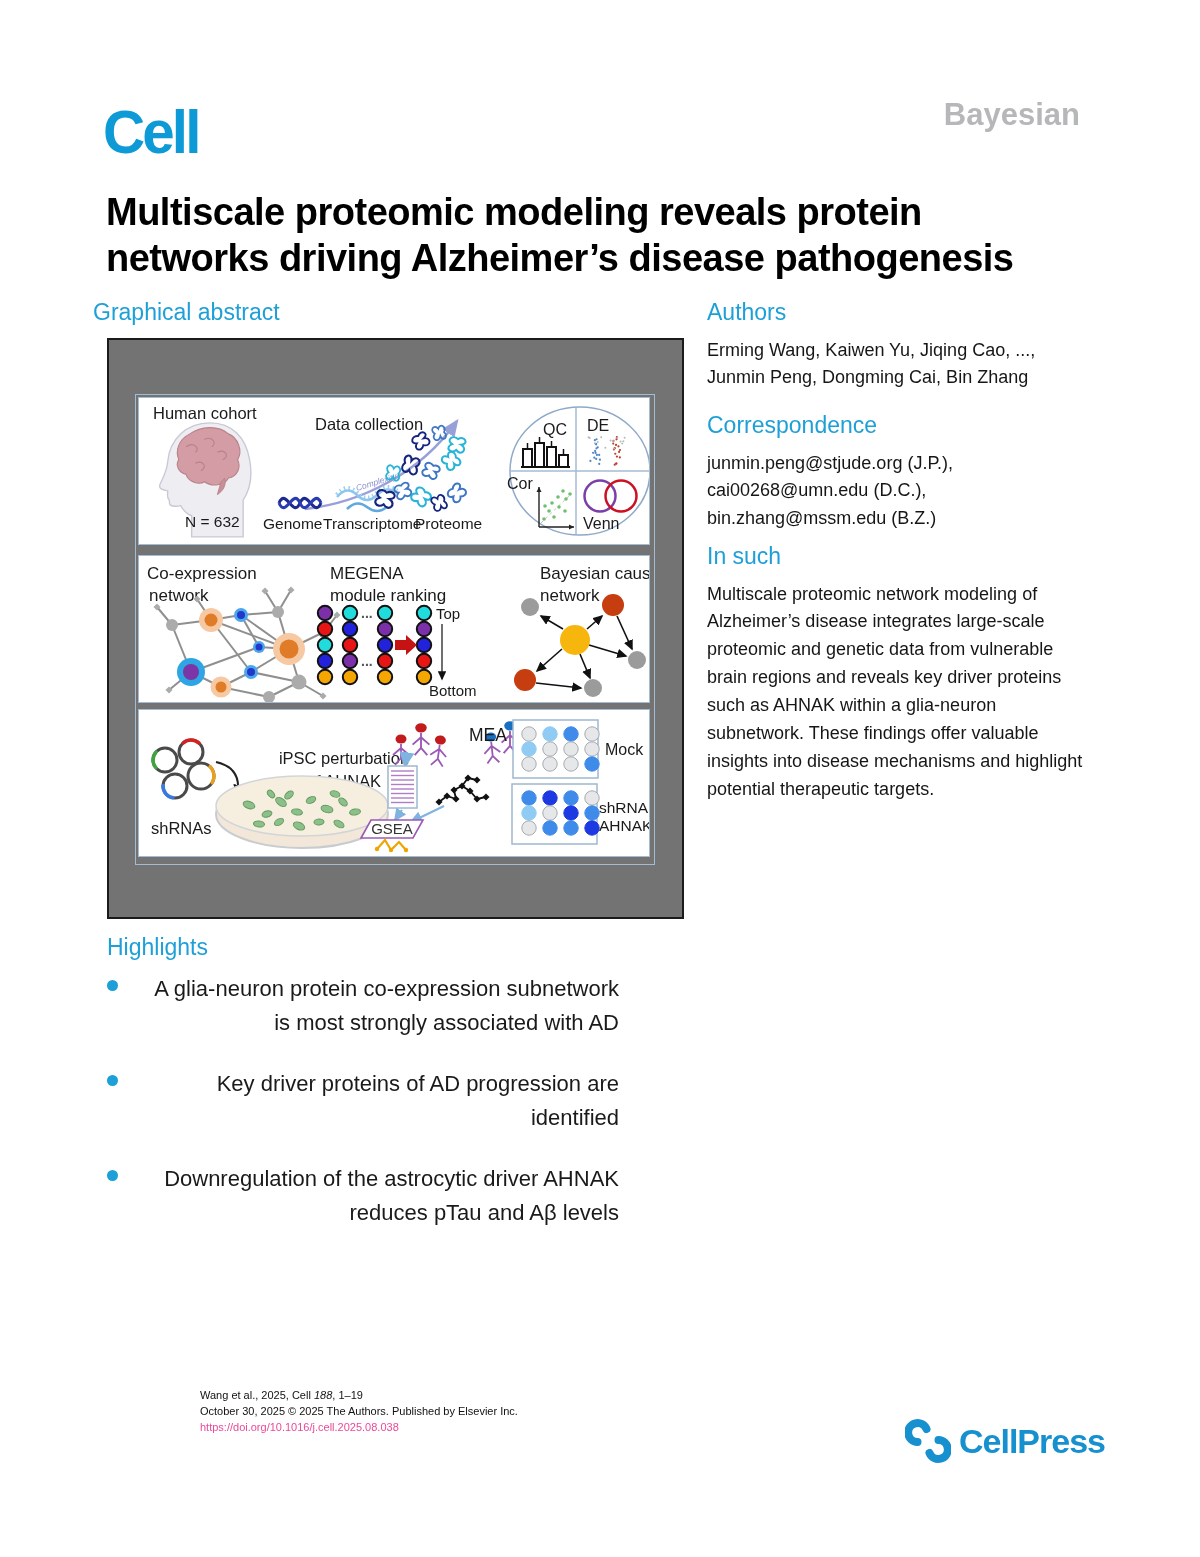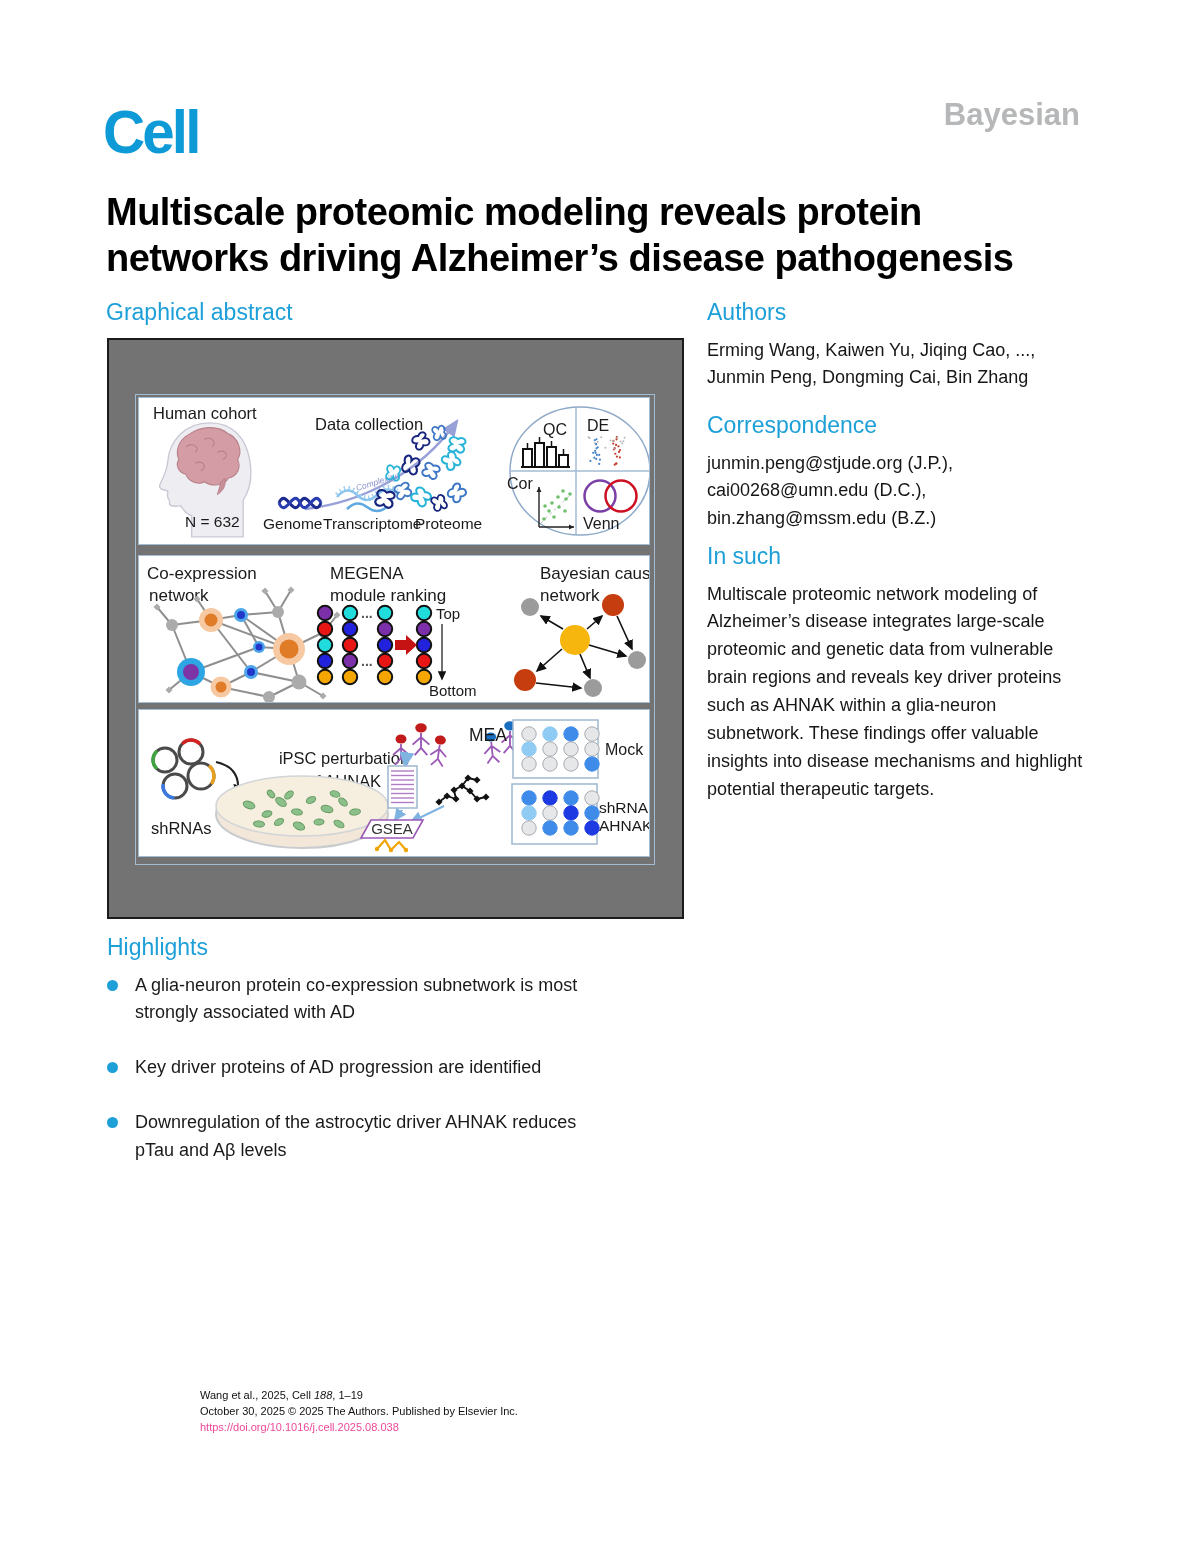--- a/index.html
+++ b/index.html
@@ -10,35 +10,35 @@
   .journal-logo{left:103px;top:96px;font-size:62px;font-weight:700;color:#0D9AD6;
                 letter-spacing:-3px;transform:scaleX(.94);transform-origin:left top;}
   .article-label{right:120px;top:97px;font-size:31px;font-weight:700;color:#b5b7b9;}
   
   .paper-title{left:106px;top:190px;width:1010px;font-size:38px;font-weight:700;
                line-height:1.2;color:#000000;letter-spacing:-.5px;}
   
   .sec-head{font-size:23px;font-weight:400;color:#1D9FD8;margin:0 0 10px 0;line-height:1.2;}
   .body-text{font-size:18px;line-height:1.55;color:#161616;}
   
-  .ga-head{left:106px;top:299px;}
+  .ga-head{left:93px;top:299px;}
   .ga-box{left:107px;top:338px;width:573px;height:577px;border:2px solid #1b1b1b;background:#737373;}
   .ga-frame{position:absolute;left:26px;top:54px;width:518px;height:469px;border:1.5px solid #A3BBD3;}
   .ga-panel{position:absolute;left:2px;width:510px;height:146px;border:1.5px solid #A3BBD3;background:#fff;}
   .ga-p1{top:2px;} .ga-p2{top:160px;} .ga-p3{top:314px;}
   .ga-panel svg{display:block;width:100%;height:100%;font-family:inherit;}
   
   .col-right{left:707px;width:388px;}
   .authors-block{top:299px;}
   .corr-block{top:412px;}
   .brief-block{top:543px;}
   
   .highlights-block{left:107px;top:934px;width:575px;}
   #highlights-list{list-style:none;margin:6px 0 0 0;padding:0;width:512px;}
-  #highlights-list li{display:flex;gap:17px;margin-bottom:27px;font-size:18px;line-height:1.55;}
+  #highlights-list li{display:flex;gap:17px;margin-bottom:27px;font-size:22px;line-height:1.55;text-align:right;}
   .hl-bullet{flex:0 0 auto;width:11px;height:11px;border-radius:50%;background:#1D9FD8;margin-top:8px;}
   
   .footer-block{left:200px;top:1388px;font-size:11px;line-height:1.45;color:#111;}
   .doi-link{color:#ec4899;text-decoration:none;}
   .vol-italic{font-style:italic;}
   .cellpress{left:905px;top:1418px;display:flex;align-items:center;gap:8px;}
   .cellpress-text{font-size:34px;font-weight:700;color:#1790CF;letter-spacing:-1px;}
 </style>
 </head>
 <body>
@@ -522,14 +522,21 @@
         </li>
       </ul>
   </div>
 
   <div class="abs footer-block">
     <div><span>Wang et al., 2025, Cell </span><span class="vol-italic">188</span><span>, 1–19</span></div>
     <div>October 30, 2025 © 2025 The Authors. Published by Elsevier Inc.</div>
     <div><a href="#" class="doi-link">https://doi.org/10.1016/j.cell.2025.08.038</a></div>
   </div>
 
+  <div class="abs cellpress">
+    <svg width="46" height="46" viewBox="0 0 46 46">
+      <path d="M21.5,11 a9.5,9.5 0 1 0 -9,13" fill="none" stroke="#1790CF" stroke-width="8" stroke-linecap="round"></path>
+      <path d="M24.5,35 a9.5,9.5 0 1 0 9,-13" fill="none" stroke="#1790CF" stroke-width="8" stroke-linecap="round"></path>
+    </svg>
+    <span class="cellpress-text">CellPress</span>
+  </div>
 
 </div>
 
 </body></html>

